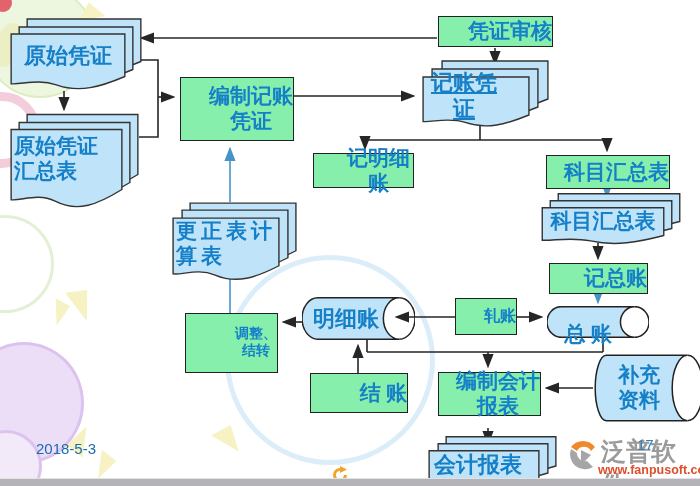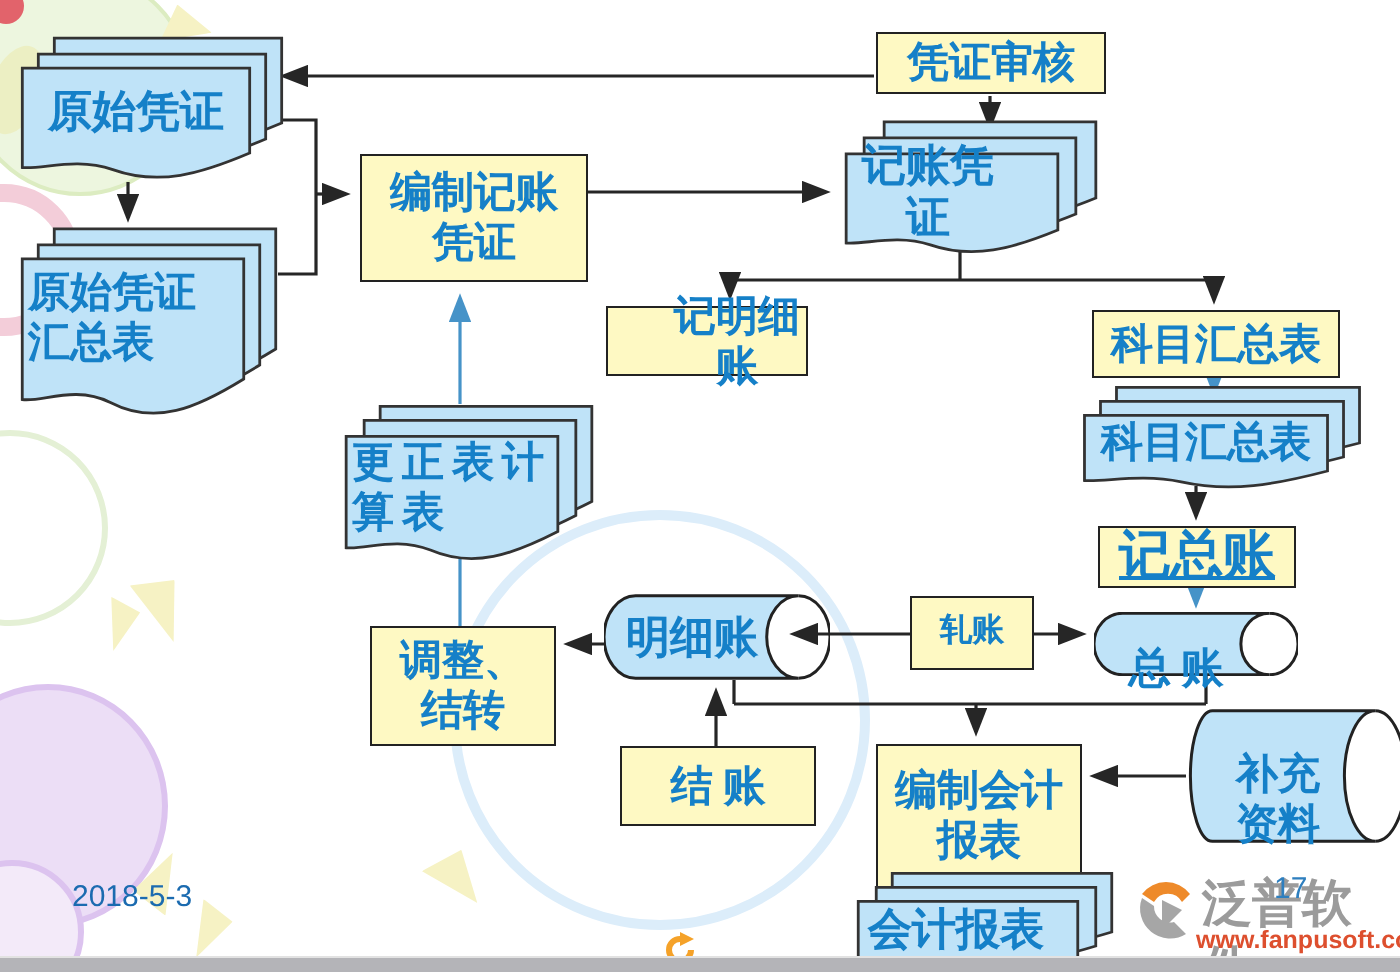--- a/index.html
+++ b/index.html
@@ -4,21 +4,21 @@
 <style>
   html,body{margin:0;padding:0;}
   body{width:700px;height:486px;position:relative;overflow:hidden;background:#ffffff;
        font-family:"Liberation Serif","DejaVu Serif",serif;}
   
   .dec{position:absolute;z-index:0;}
   .circ{border-radius:50%;}
   .streak{background:#f6f2c4;clip-path:polygon(50% 0,100% 100%,0 85%);}
   
   .node{position:absolute;z-index:2;box-sizing:border-box;display:flex;align-items:center;justify-content:center;}
-  .rectnode{background:#fef9c3;border:1.5px solid #222222;}
+  .rectnode{background:#86efac;border:1.5px solid #222222;justify-content:flex-end;}
   .nlabel{color:#1580c8;white-space:pre-line;text-align:center;line-height:1.18;font-weight:600;
           font-family:"Liberation Serif","DejaVu Serif",serif;}
   .stack{position:absolute;z-index:2;}
   .stack svg{position:absolute;}
   .stack .nlabel{position:absolute;z-index:3;display:flex;align-items:center;justify-content:center;}
   .drum{position:absolute;z-index:2;}
   .drum svg{position:absolute;left:0;top:0;}
   .drum .nlabel{position:absolute;z-index:3;}
   .ls{letter-spacing:4px;}
   .alignleft{text-align:left;}
@@ -93,40 +93,40 @@
   </g>
 </svg>
 
 <div class="node rectnode" style="left:438px;top:16px;width:115px;height:31px;">
     <div class="nlabel" style="font-size:21px;">凭证审核</div>
   </div>
 <div class="node rectnode" style="left:180px;top:77px;width:114px;height:64px;">
     <div class="nlabel" style="font-size:21px;">编制记账
 凭证</div>
   </div>
-<div class="node rectnode" style="left:303px;top:153px;width:101px;height:35px;padding-left:30px;">
+<div class="node rectnode" style="left:313px;top:153px;width:101px;height:35px;padding-left:30px;">
     <div class="nlabel" style="font-size:21px;">记明细账</div>
   </div>
 <div class="node rectnode" style="left:546px;top:155px;width:124px;height:34px;">
     <div class="nlabel" style="font-size:21px;">科目汇总表</div>
   </div>
 <div class="node rectnode" style="left:549px;top:263px;width:99px;height:31px;">
-    <div class="nlabel" style="font-size:26px;text-decoration:underline;">记总账</div>
+    <div class="nlabel" style="font-size:21px;">记总账</div>
   </div>
 <div class="node rectnode" style="left:455px;top:298px;width:62px;height:37px;">
     <div class="nlabel" style="font-size:16px;">轧账</div>
   </div>
 <div class="node rectnode" style="left:185px;top:313px;width:93px;height:60px;">
-    <div class="nlabel" style="font-size:21px;">调整、
+    <div class="nlabel" style="font-size:14px;">调整、
 结转</div>
   </div>
 <div class="node rectnode" style="left:310px;top:373px;width:98px;height:40px;">
     <div class="nlabel" style="font-size:21px;">结  账</div>
   </div>
-<div class="node rectnode" style="left:438px;top:372px;width:103px;height:72px;">
+<div class="node rectnode" style="left:438px;top:372px;width:103px;height:44px;">
     <div class="nlabel" style="font-size:21px;">编制会计
 报表</div>
   </div>
 
 <div class="stack" style="left:10px;top:18px;width:134px;height:78px;">
   <svg style="left:16px;top:0;" width="116" height="58" viewBox="0 0 100 56" preserveAspectRatio="none">
       <path d="M1,1 H99 V42 C78,52 60,58 40,50 C24,44 10,50 1,49 Z" fill="#bfe3f8" stroke="#333" stroke-width="1.4" vector-effect="non-scaling-stroke"></path>
     </svg>
   <svg style="left:8px;top:8px;" width="116" height="58" viewBox="0 0 100 56" preserveAspectRatio="none">
       <path d="M1,1 H99 V42 C78,52 60,58 40,50 C24,44 10,50 1,49 Z" fill="#bfe3f8" stroke="#333" stroke-width="1.4" vector-effect="non-scaling-stroke"></path>
@@ -154,21 +154,21 @@
 <div class="stack" style="left:422px;top:58px;width:130px;height:72px;">
   <svg style="left:19px;top:2px;" width="108" height="52" viewBox="0 0 100 56" preserveAspectRatio="none">
       <path d="M1,1 H99 V42 C78,52 60,58 40,50 C24,44 10,50 1,49 Z" fill="#bfe3f8" stroke="#333" stroke-width="1.4" vector-effect="non-scaling-stroke"></path>
     </svg>
   <svg style="left:9px;top:10px;" width="108" height="52" viewBox="0 0 100 56" preserveAspectRatio="none">
       <path d="M1,1 H99 V42 C78,52 60,58 40,50 C24,44 10,50 1,49 Z" fill="#bfe3f8" stroke="#333" stroke-width="1.4" vector-effect="non-scaling-stroke"></path>
     </svg>
   <svg style="left:0;top:18px;" width="108" height="52" viewBox="0 0 100 56" preserveAspectRatio="none">
       <path d="M1,1 H99 V42 C78,52 60,58 40,50 C24,44 10,50 1,49 Z" fill="#bfe3f8" stroke="#333" stroke-width="1.4" vector-effect="non-scaling-stroke"></path>
     </svg>
-  <div class="nlabel" style="left:0;top:18px;width:84px;height:40px;font-size:22px;">记账凭证</div>
+  <div class="nlabel" style="left:0;top:18px;width:84px;height:40px;font-size:22px;text-decoration:underline;">记账凭证</div>
 </div>
 
 <div class="stack" style="left:541px;top:193px;width:141px;height:51px;">
   <svg style="left:16px;top:0;" width="124" height="38" viewBox="0 0 100 56" preserveAspectRatio="none">
       <path d="M1,1 H99 V42 C78,52 60,58 40,50 C24,44 10,50 1,49 Z" fill="#bfe3f8" stroke="#333" stroke-width="1.4" vector-effect="non-scaling-stroke"></path>
     </svg>
   <svg style="left:8px;top:7px;" width="124" height="38" viewBox="0 0 100 56" preserveAspectRatio="none">
       <path d="M1,1 H99 V42 C78,52 60,58 40,50 C24,44 10,50 1,49 Z" fill="#bfe3f8" stroke="#333" stroke-width="1.4" vector-effect="non-scaling-stroke"></path>
     </svg>
   <svg style="left:0;top:14px;" width="124" height="38" viewBox="0 0 100 56" preserveAspectRatio="none">
@@ -218,21 +218,21 @@
     <path d="M86,1 A14,24 0 0 1 86,49" fill="none" stroke="#222" stroke-width="1.5" vector-effect="non-scaling-stroke"></path>
   </svg>
   <div class="nlabel" style="left:8px;top:12px;width:66px;height:32px;font-size:21px;display:flex;align-items:center;justify-content:center;">总 账</div>
 </div>
 
 <div class="drum" style="left:593px;top:354px;width:110px;height:68px;">
   <svg width="110" height="68" viewBox="0 0 100 50" preserveAspectRatio="none">
     <path d="M12,1 L86,1 A14,24 0 0 0 86,49 L12,49 A10,24 0 0 1 12,1 Z" fill="#bfe3f8" stroke="#222" stroke-width="1.5" vector-effect="non-scaling-stroke"></path>
     <path d="M86,1 A14,24 0 0 1 86,49" fill="none" stroke="#222" stroke-width="1.5" vector-effect="non-scaling-stroke"></path>
   </svg>
-  <div class="nlabel" style="left:10px;top:12px;width:72px;height:68px;font-size:21px;display:flex;align-items:center;justify-content:center;">补充
+  <div class="nlabel" style="left:10px;top:0;width:72px;height:68px;font-size:21px;display:flex;align-items:center;justify-content:center;">补充
 资料</div>
 </div>
 
 <div class="date">2018-5-3</div>
 <div class="pagenum">17</div>
 
 <div class="logo">
   <svg width="34" height="36" viewBox="0 0 34 36" style="position:absolute;left:0;top:2px;">
     <path d="M30,10 A15,15 0 0 0 6,10 L12,14 A8,8 0 0 1 26,14 Z" fill="#ee8a2a"></path>
     <path d="M6,12 A15,15 0 0 0 28,30 L22,24 A8,8 0 0 1 12,16 Z" fill="#a6a6a6"></path>

